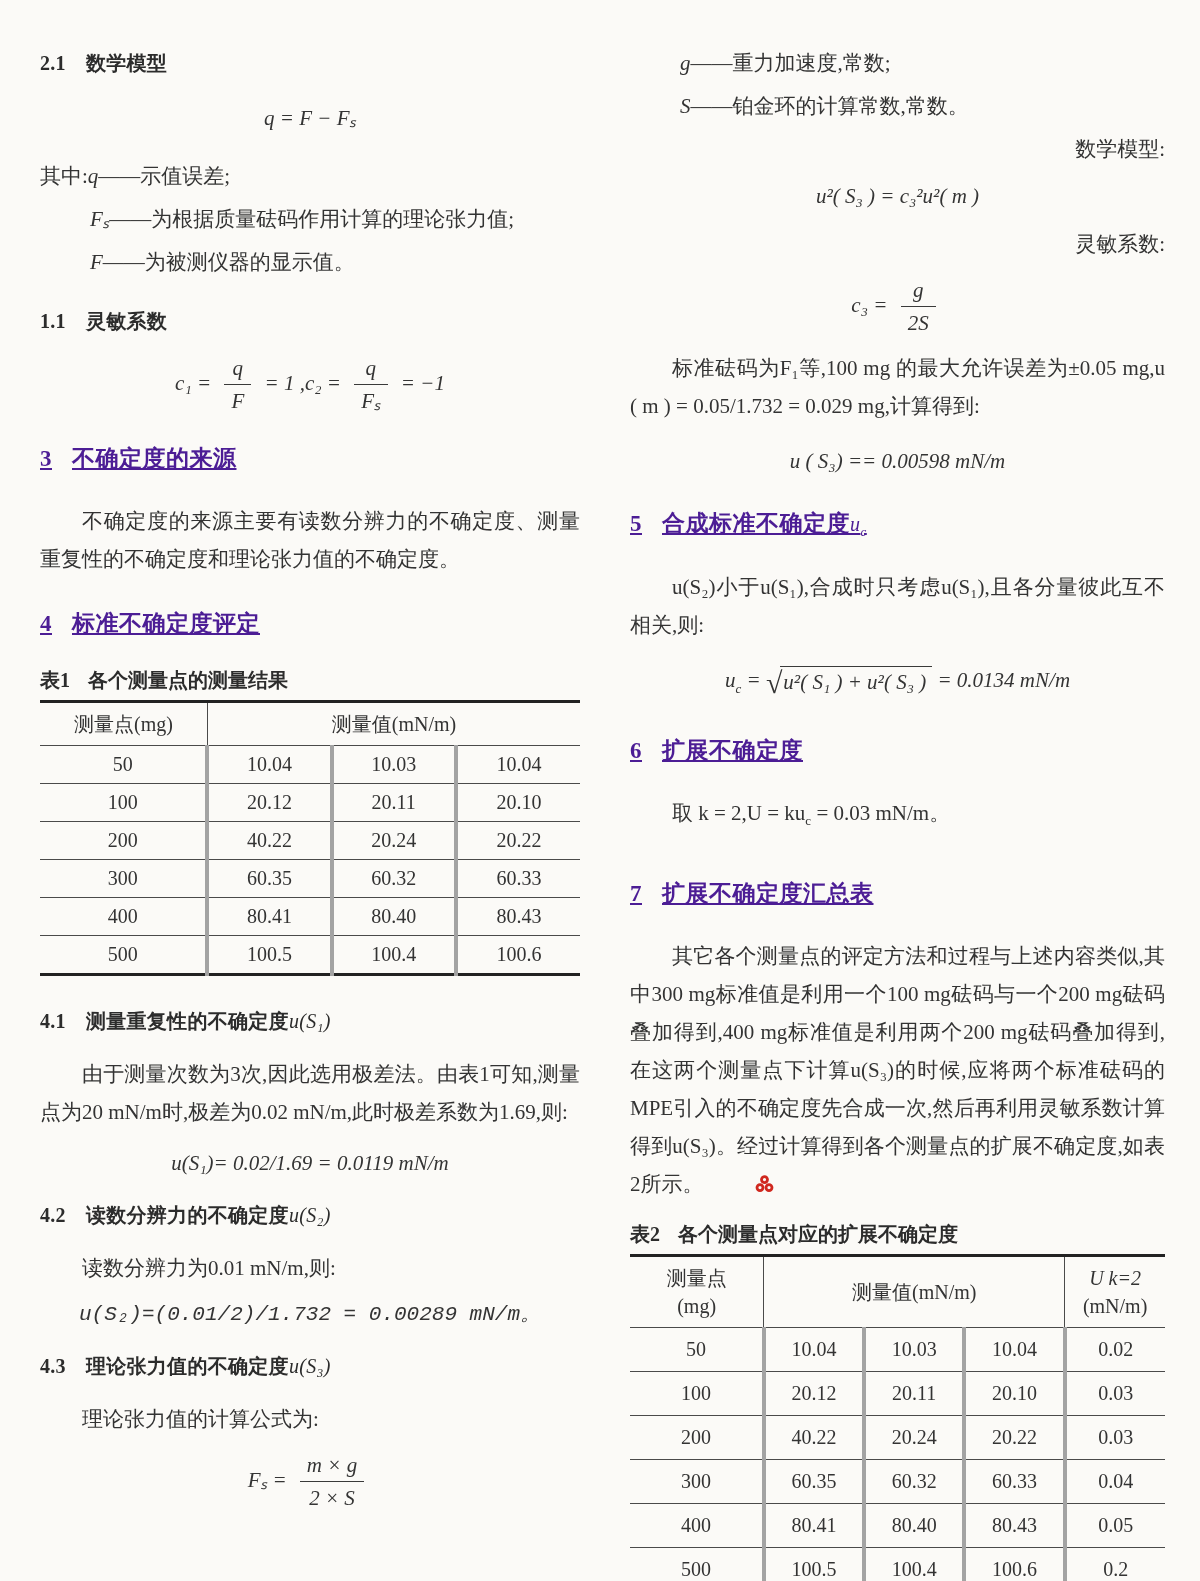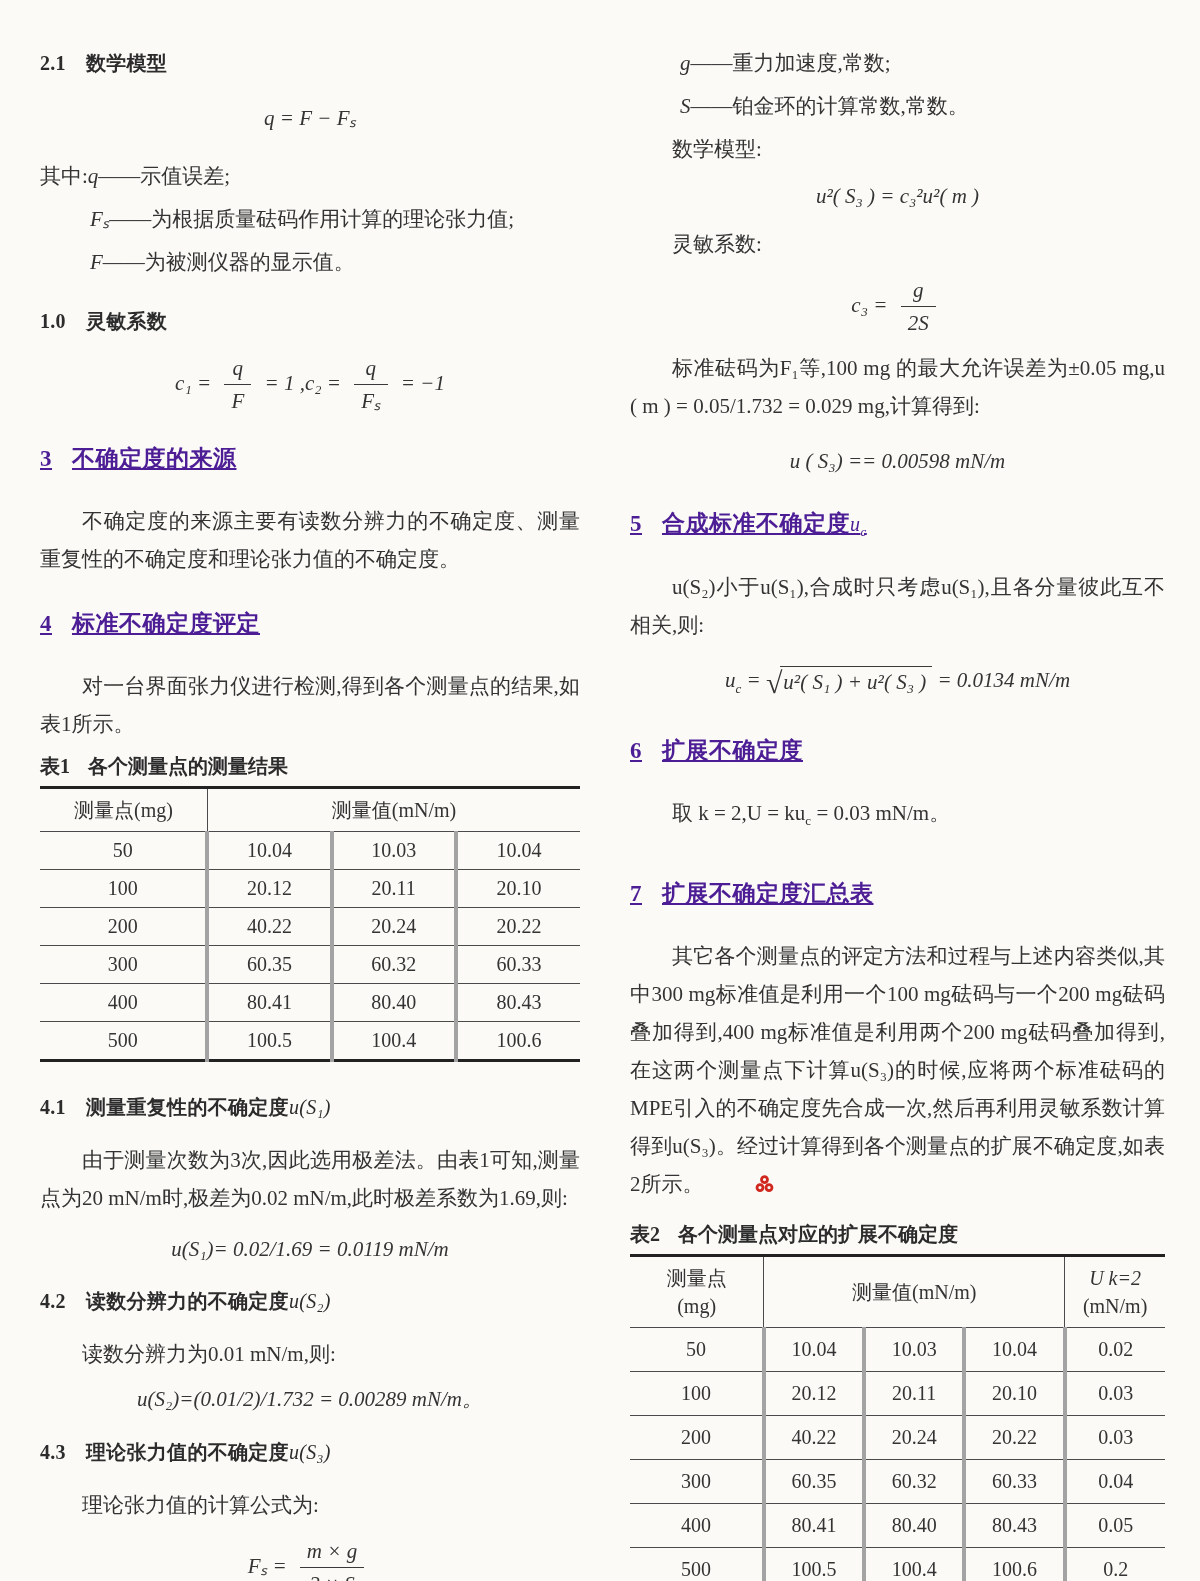--- a/index.html
+++ b/index.html
@@ -38,21 +38,21 @@
   .para{
     font-size:21px;line-height:38px;margin:0 0 6px 0;
     text-align:justify;text-indent:2em;color:#333;
   }
   .defline{
     font-size:21px;line-height:43px;margin:0;color:#333;
     text-indent:0;
   }
   .defline.cont{padding-left:50px;}
   .defline i{font-style:italic;}
-  .label-line{font-size:21px;line-height:42px;margin:0;text-indent:2em;}
+  .label-line{font-size:21px;line-height:42px;margin:0;text-indent:2em;text-align:right;}
 
   
   .formula{
     text-align:center;font-size:21px;color:#343434;
     font-style:italic;margin:20px 0;
     font-family:"Liberation Serif", serif;
   }
   .frac{
     display:inline-flex;flex-direction:column;text-align:center;
     vertical-align:middle;margin:0 8px;line-height:1.25;
@@ -109,21 +109,21 @@
       <span>其中:</span><i>q</i><span>——示值误差;</span>
     </p>
     <p class="defline cont">
       <i>Fₛ</i><span>——为根据质量砝码作用计算的理论张力值;</span>
     </p>
     <p class="defline cont">
       <i>F</i><span>——为被测仪器的显示值。</span>
     </p>
 
     <div class="h-sub" style="margin-top:24px;">
-      <span class="no">1.0</span><span>灵敏系数</span>
+      <span class="no">1.1</span><span>灵敏系数</span>
     </div>
 
     <div class="formula" style="margin:18px 0;">
       <span>c₁ =</span>
       <span class="frac">
           <span class="fn">q</span>
           <span class="fd">F</span>
         </span>
       <span>= 1 ,c₂ =</span>
       <span class="frac">
@@ -136,21 +136,20 @@
     <div class="h-main" style="margin-top:28px;">
       <span class="no">3</span><span>不确定度的来源</span>
     </div>
 
     <p class="para"><span>不确定度的来源主要有读数分辨力的不确定度、测量重复性的不确定度和理论张力值的不确定度。</span></p>
 
     <div class="h-main">
       <span class="no">4</span><span>标准不确定度评定</span>
     </div>
 
-    <p class="para"><span>对一台界面张力仪进行检测,得到各个测量点的结果,如表1所示。</span></p>
 
     <div class="tcaption">
       <span class="cap-label">表1</span><span>各个测量点的测量结果</span>
     </div>
 
     <table class="dtable t1">
       <colgroup>
           <col style="width:31%">
           <col style="width:23%">
           <col style="width:23%">
@@ -209,21 +208,21 @@
     <p class="para"><span>由于测量次数为3次,因此选用极差法。由表1可知,测量点为20 mN/m时,极差为0.02 mN/m,此时极差系数为1.69,则:</span></p>
 
     <div class="formula"><span>u(S₁)= 0.02/1.69 = 0.0119 mN/m</span></div>
 
     <div class="h-sub">
       <span class="no">4.2</span><span>读数分辨力的不确定度</span><span class="hmath">u(S₂)</span>
     </div>
 
     <p class="para"><span>读数分辨力为0.01 mN/m,则:</span></p>
 
-    <div class="formula" style="margin:12px 0 14px;"><span>u(S₂)=(0.01/2)/1.732 = 0.00289 mN/m。</span></div>
+    <div class="formula" style="margin:12px 0 14px;font-family:Liberation Mono, monospace;"><span>u(S₂)=(0.01/2)/1.732 = 0.00289 mN/m。</span></div>
 
     <div class="h-sub">
       <span class="no">4.3</span><span>理论张力值的不确定度</span><span class="hmath">u(S₃)</span>
     </div>
 
     <p class="para"><span>理论张力值的计算公式为:</span></p>
 
     <div class="formula" style="margin:14px 0 12px;">
       <span>Fₛ =</span>
       <span class="frac">

